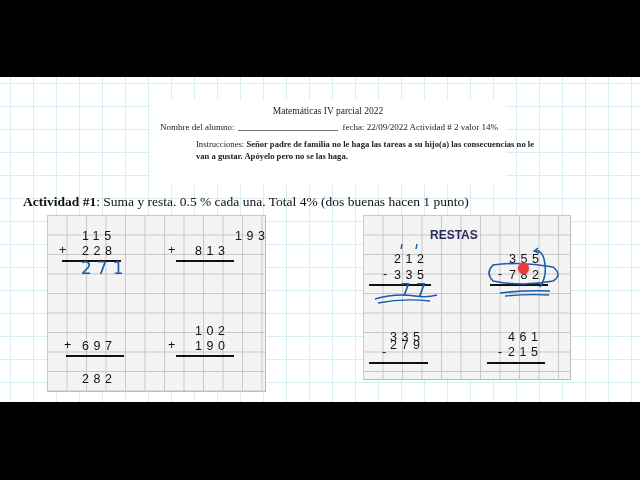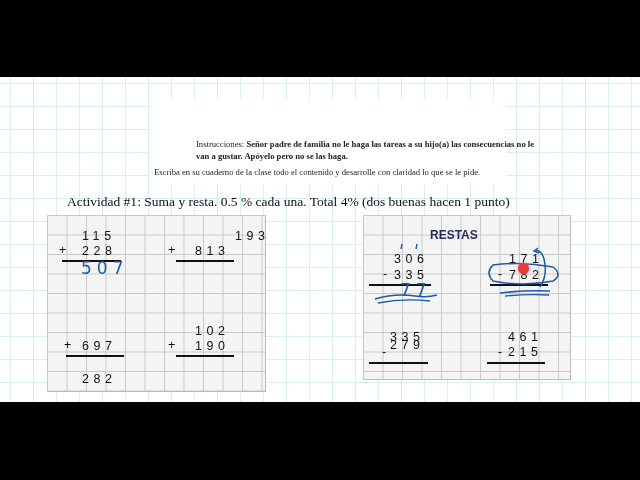--- a/index.html
+++ b/index.html
@@ -28,21 +28,21 @@
     .doc-name-row .blank { display: inline-block; width: 100px; border-bottom: 1px solid #777; margin: 0 4px; vertical-align: -1px; }
     .doc-instr { position: absolute; top: 39px; left: 4px; width: 348px; font-size: 8.6px; line-height: 12px; margin-left: 42px; }
     .doc-instr b { font-weight: bold; }
     .doc-write { position: absolute; top: 68px; left: 4px; width: 348px; font-size: 8.6px; white-space: nowrap; }
 
     .activity {
       position: absolute; left: 23px; top: 117px;
       font-family: "Liberation Serif", "DejaVu Serif", serif;
       font-size: 13.5px; color: #111; white-space: nowrap;
     }
-    .activity b { font-weight: normal; margin-left: 44px; }
+    .activity b { font-weight: bold; }
 
     .grid-block {
       position: absolute;
       background-color: #f4f4f4;
       background-image:
         linear-gradient(to right, #c8c8c8 1px, transparent 1px),
         linear-gradient(to bottom, #c8c8c8 1px, transparent 1px);
       background-size: 19.5px 19.5px;
       border-right: 1px solid #bbb; border-bottom: 1px solid #bbb;
     }
@@ -77,40 +77,43 @@
   </style>
 </head>
 <body>
 
 <div class="screen">
   <div class="band-top"></div>
 
   <div class="paper">
 
     <div class="doc-box">
+      <div class="doc-title">Matemáticas IV parcial 2022</div>
+      <div class="doc-name-row">
+        <span>Nombre del alumno:</span><span class="blank"></span><span>fecha: 22/09/2022 Actividad # 2 valor 14%</span>
+      </div>
       <div class="doc-instr">
         <span>Instrucciones:</span>
         <b>Señor padre de familia no le haga las tareas a su hijo(a) las consecuencias no le van a gustar. Apóyelo pero no se las haga.</b>
       </div>
-      <div class="doc-write">Escriba en su cuaderno de la clase todo el contenido y desarrolle con claridad lo que se le pide.</div>
     </div>
 
     <div class="activity">
       <b>Actividad #1</b><span>: Suma y resta. 0.5 % cada una. Total 4% (dos buenas hacen 1 punto)</span>
     </div>
 
     <div class="grid-block grid-sums"></div>
 
     <div class="op" style="left:82px; top:152px;">
       <div class="op-row" style="left:0; top:0;">115</div>
       <div class="op-row" style="left:0; top:15px;">228</div>
     </div>
     <div class="sign" style="left:59px; top:166px;">+</div>
     <div class="op-line" style="left:62px; top:183px; width:59px;"></div>
-    <div class="hand" style="left:81px; top:181px;">507</div>
+    <div class="hand" style="left:81px; top:181px;">271</div>
 
     <div class="op" style="left:195px; top:152px;">
       <div class="op-row" style="left:0; top:0;margin-left:40px;">193</div>
       <div class="op-row" style="left:0; top:15px;">813</div>
     </div>
     <div class="sign" style="left:168px; top:166px;">+</div>
     <div class="op-line" style="left:176px; top:183px; width:58px;"></div>
 
     <div class="op" style="left:82px; top:247px;">
       <div class="op-row" style="left:0; top:0;margin-top:48px;">282</div>
@@ -123,29 +126,29 @@
       <div class="op-row" style="left:0; top:0;">102</div>
       <div class="op-row" style="left:0; top:15px;">190</div>
     </div>
     <div class="sign" style="left:168px; top:261px;">+</div>
     <div class="op-line" style="left:176px; top:278px; width:58px;"></div>
 
     <div class="grid-block grid-rests"></div>
     <div class="restas-title">RESTAS</div>
 
     <div class="op" style="left:394px; top:175px;">
-      <div class="op-row" style="left:0; top:0;">306</div>
+      <div class="op-row" style="left:0; top:0;">212</div>
       <div class="op-row" style="left:0; top:16px;">335</div>
     </div>
     <div class="sign" style="left:383px; top:190px;">-</div>
     <div class="op-line" style="left:369px; top:207px; width:62px;"></div>
     <div class="hand" style="left:400px; top:203px;">77</div>
 
     <div class="op" style="left:509px; top:175px;">
-      <div class="op-row" style="left:0; top:0;">171</div>
+      <div class="op-row" style="left:0; top:0;">355</div>
       <div class="op-row" style="left:0; top:16px;">782</div>
     </div>
     <div class="sign" style="left:498px; top:190px;">-</div>
     <div class="op-line" style="left:490px; top:207px; width:58px;"></div>
 
     <div class="op" style="left:390px; top:253px;">
       <div class="op-row" style="left:0; top:0;">335</div>
       <div class="op-row" style="left:0; top:8px;">279</div>
     </div>
     <div class="sign" style="left:382px; top:268px;">-</div>

